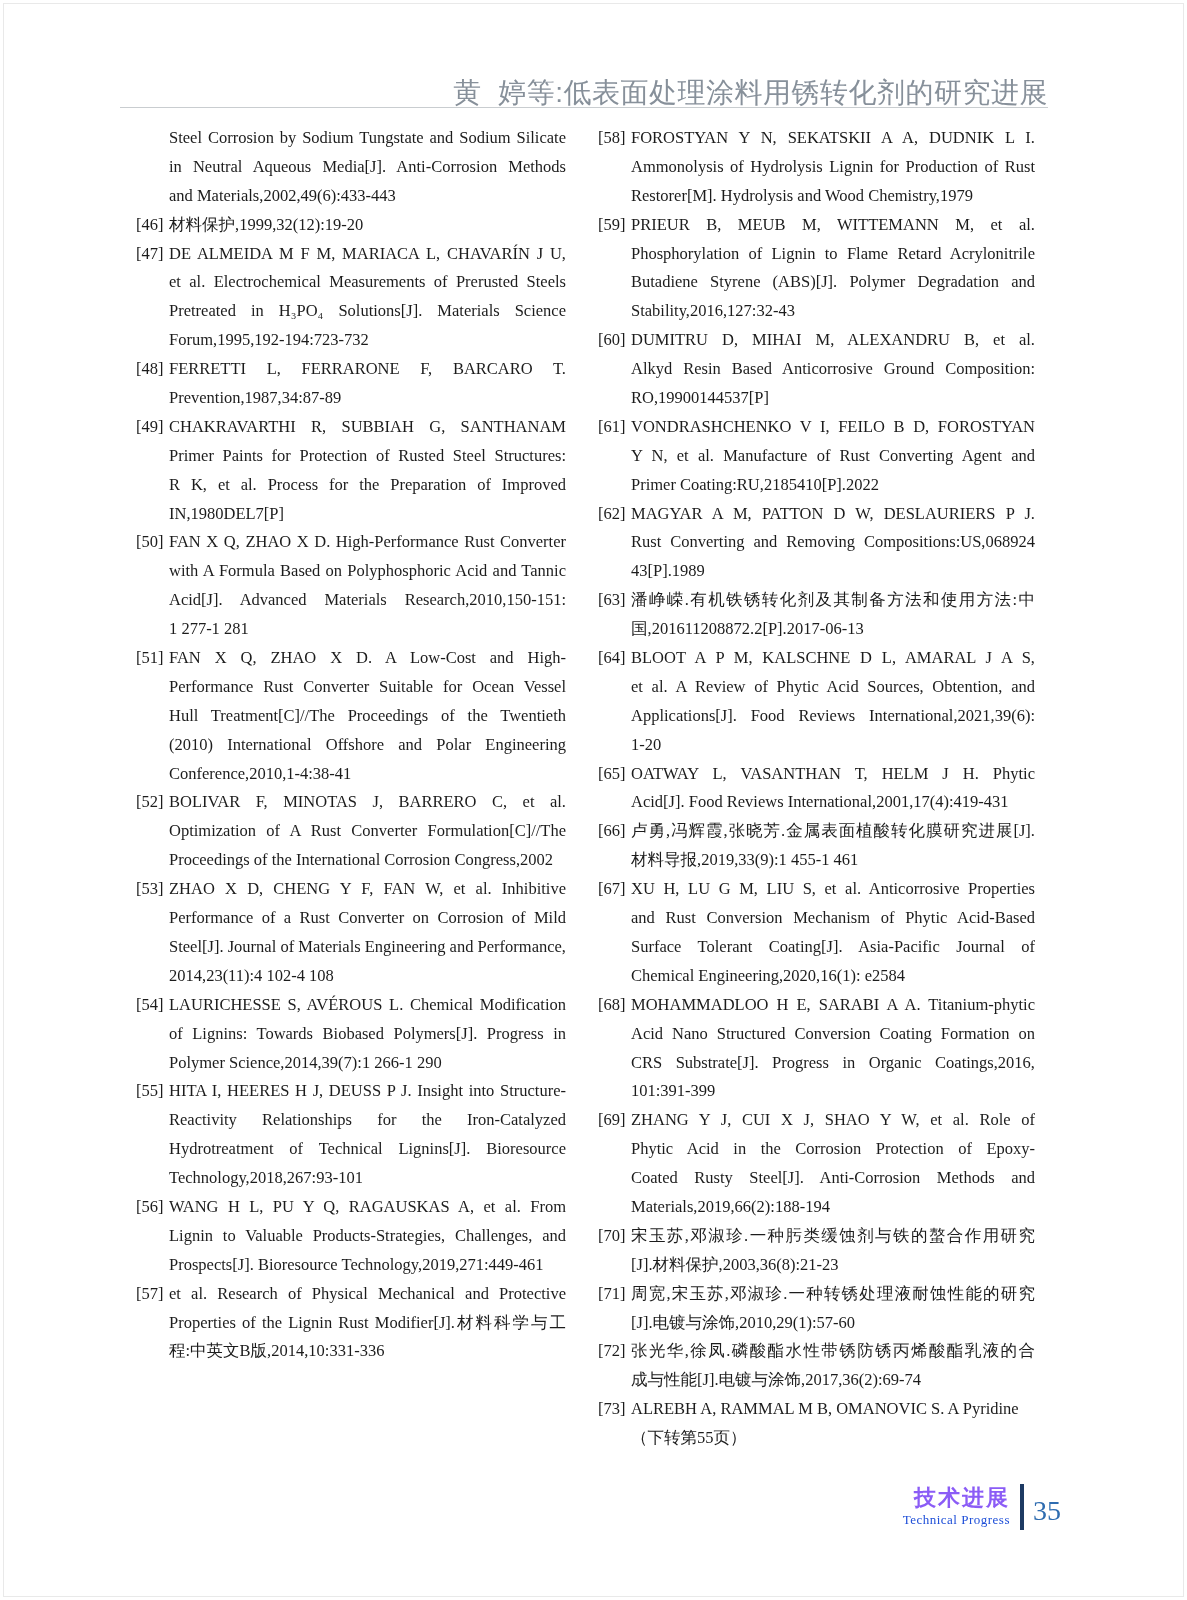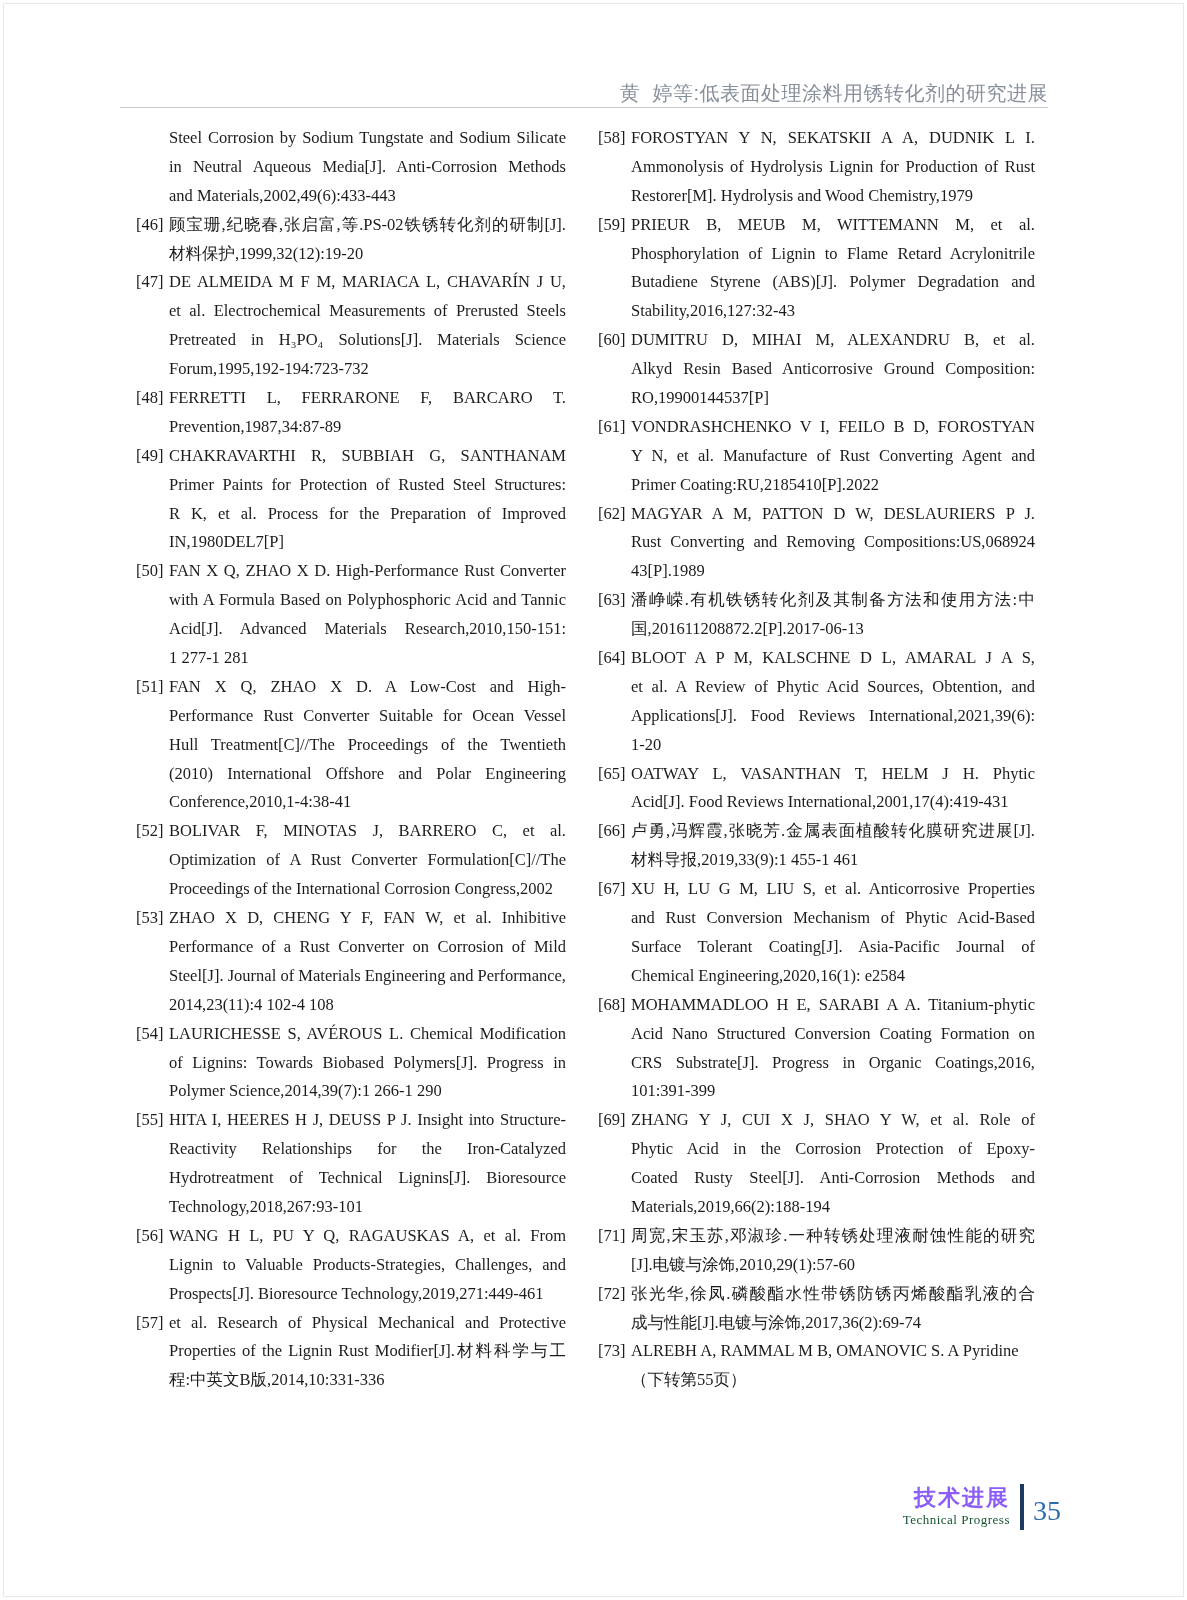--- a/index.html
+++ b/index.html
@@ -12,21 +12,21 @@
     color:#1c1c1c;
   }
   #frame{
     position:absolute;left:3px;top:3px;right:3px;bottom:3px;
     border:1px solid #e9e9e9;
     pointer-events:none;
   }
   #running-title{
     position:absolute;top:82px;right:139px;
     font-family:"Liberation Sans","DejaVu Sans",sans-serif;
-    font-size:20px;line-height:22px;
+    font-size:28px;line-height:22px;
     color:#87909a;
     white-space:pre;
     letter-spacing:0.5px;
   }
   #header-rule{
     position:absolute;left:120px;top:107px;
     width:928px;height:1px;background:#c9cdd0;
   }
   .col{
     position:absolute;top:124px;
@@ -52,21 +52,21 @@
   }
   .footer-text{text-align:right;}
   .footer-cn{
     font-family:"Liberation Sans","DejaVu Sans",sans-serif;
     font-weight:bold;font-size:22px;line-height:24px;
     color:#8b5cf6;letter-spacing:2px;
   }
   .footer-en{
     font-family:"Liberation Serif","DejaVu Serif",serif;
     font-size:13px;line-height:16px;
-    color:#14532d;letter-spacing:0.5px;margin-top:2px;
+    color:#1d4ed8;letter-spacing:0.5px;margin-top:2px;
   }
   .footer-bar{
     width:4px;height:46px;background:#1d3a63;
     margin:0 9px 0 10px;flex:none;
   }
   .footer-page{
     font-family:"Liberation Serif","DejaVu Serif",serif;
     font-size:28px;color:#2e6cb0;
     transform:translateY(4px);
   }
@@ -81,21 +81,20 @@
   <div id="header-rule"></div>
 
   <div id="col-left" class="col">
       <div class="ref">
         <div class="ln j">Steel Corrosion by Sodium Tungstate and Sodium Silicate</div>
         <div class="ln j">in Neutral Aqueous Media[J]. Anti-Corrosion Methods</div>
         <div class="ln">and Materials,2002,49(6):433-443</div>
       </div>
       <div class="ref">
         <span class="marker">[46]</span>
-        <div class="ln j">顾宝珊,纪晓春,张启富,等.PS-02铁锈转化剂的研制[J].</div>
         <div class="ln">材料保护,1999,32(12):19-20</div>
       </div>
       <div class="ref">
         <span class="marker">[47]</span>
         <div class="ln j">DE ALMEIDA M F M, MARIACA L, CHAVARÍN J U,</div>
         <div class="ln j">et al. Electrochemical Measurements of Prerusted Steels</div>
         <div class="ln j">Pretreated in H₃PO₄ Solutions[J]. Materials Science</div>
         <div class="ln">Forum,1995,192-194:723-732</div>
       </div>
       <div class="ref">
@@ -232,20 +231,25 @@
         <div class="ln j">Acid Nano Structured Conversion Coating Formation on</div>
         <div class="ln j">CRS Substrate[J]. Progress in Organic Coatings,2016,</div>
         <div class="ln">101:391-399</div>
       </div>
       <div class="ref">
         <span class="marker">[69]</span>
         <div class="ln j">ZHANG Y J, CUI X J, SHAO Y W, et al. Role of</div>
         <div class="ln j">Phytic Acid in the Corrosion Protection of Epoxy-</div>
         <div class="ln j">Coated Rusty Steel[J]. Anti-Corrosion Methods and</div>
         <div class="ln">Materials,2019,66(2):188-194</div>
+      </div>
+      <div class="ref">
+        <span class="marker">[70]</span>
+        <div class="ln j">宋玉苏,邓淑珍.一种肟类缓蚀剂与铁的螯合作用研究</div>
+        <div class="ln">[J].材料保护,2003,36(8):21-23</div>
       </div>
       <div class="ref">
         <span class="marker">[71]</span>
         <div class="ln j">周宽,宋玉苏,邓淑珍.一种转锈处理液耐蚀性能的研究</div>
         <div class="ln">[J].电镀与涂饰,2010,29(1):57-60</div>
       </div>
       <div class="ref">
         <span class="marker">[72]</span>
         <div class="ln j">张光华,徐凤.磷酸酯水性带锈防锈丙烯酸酯乳液的合</div>
         <div class="ln">成与性能[J].电镀与涂饰,2017,36(2):69-74</div>

